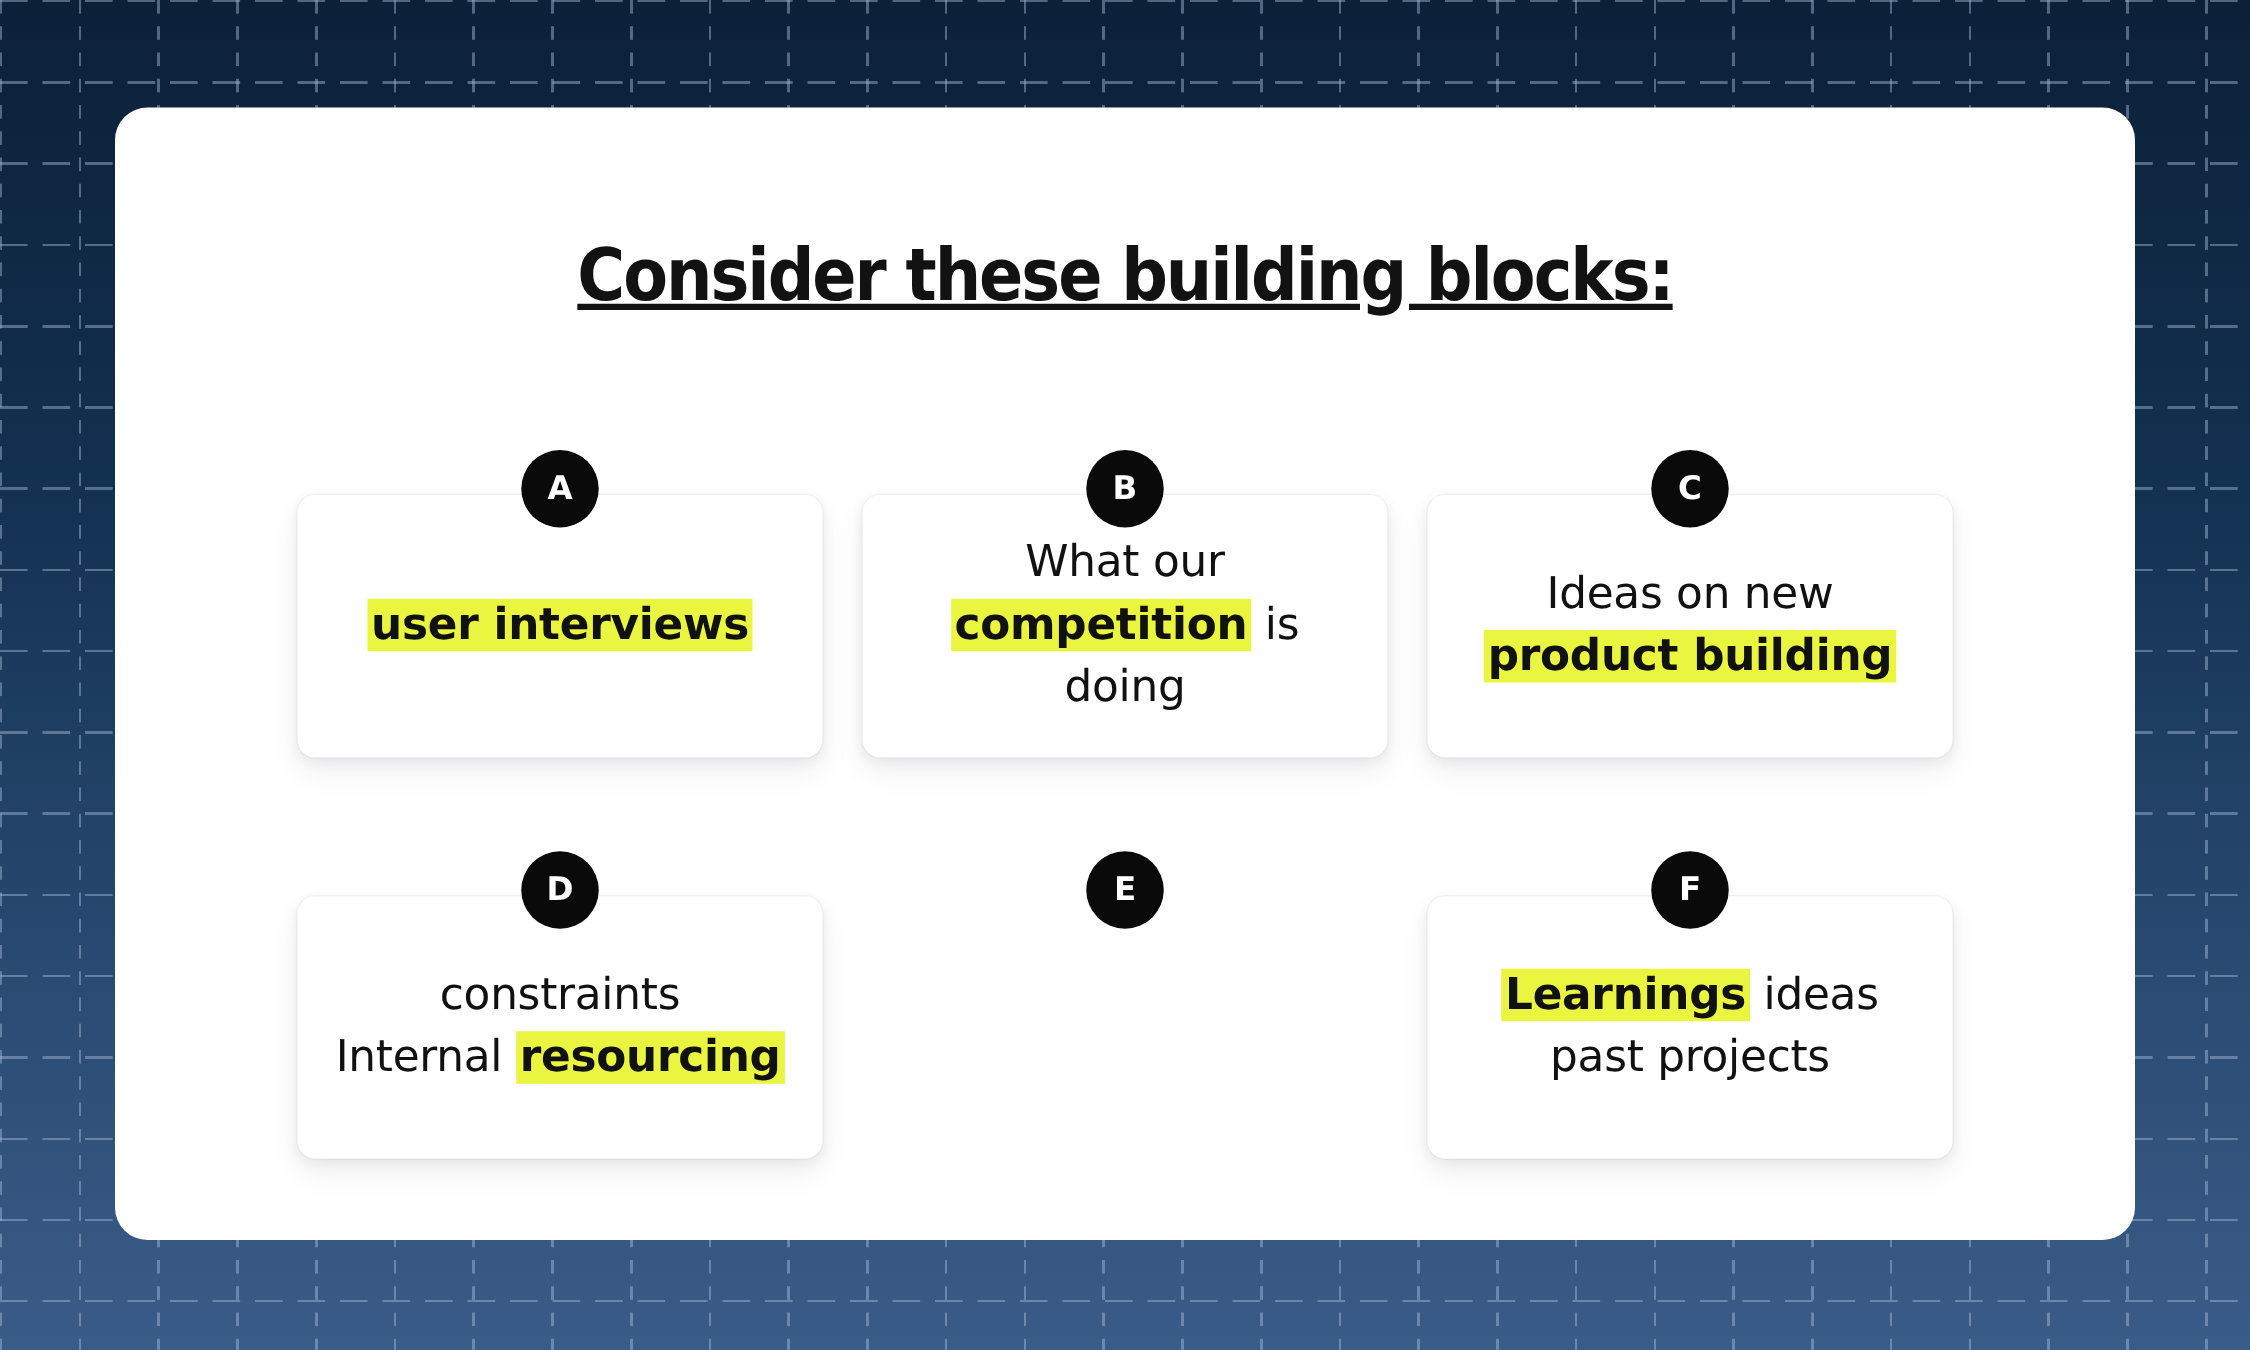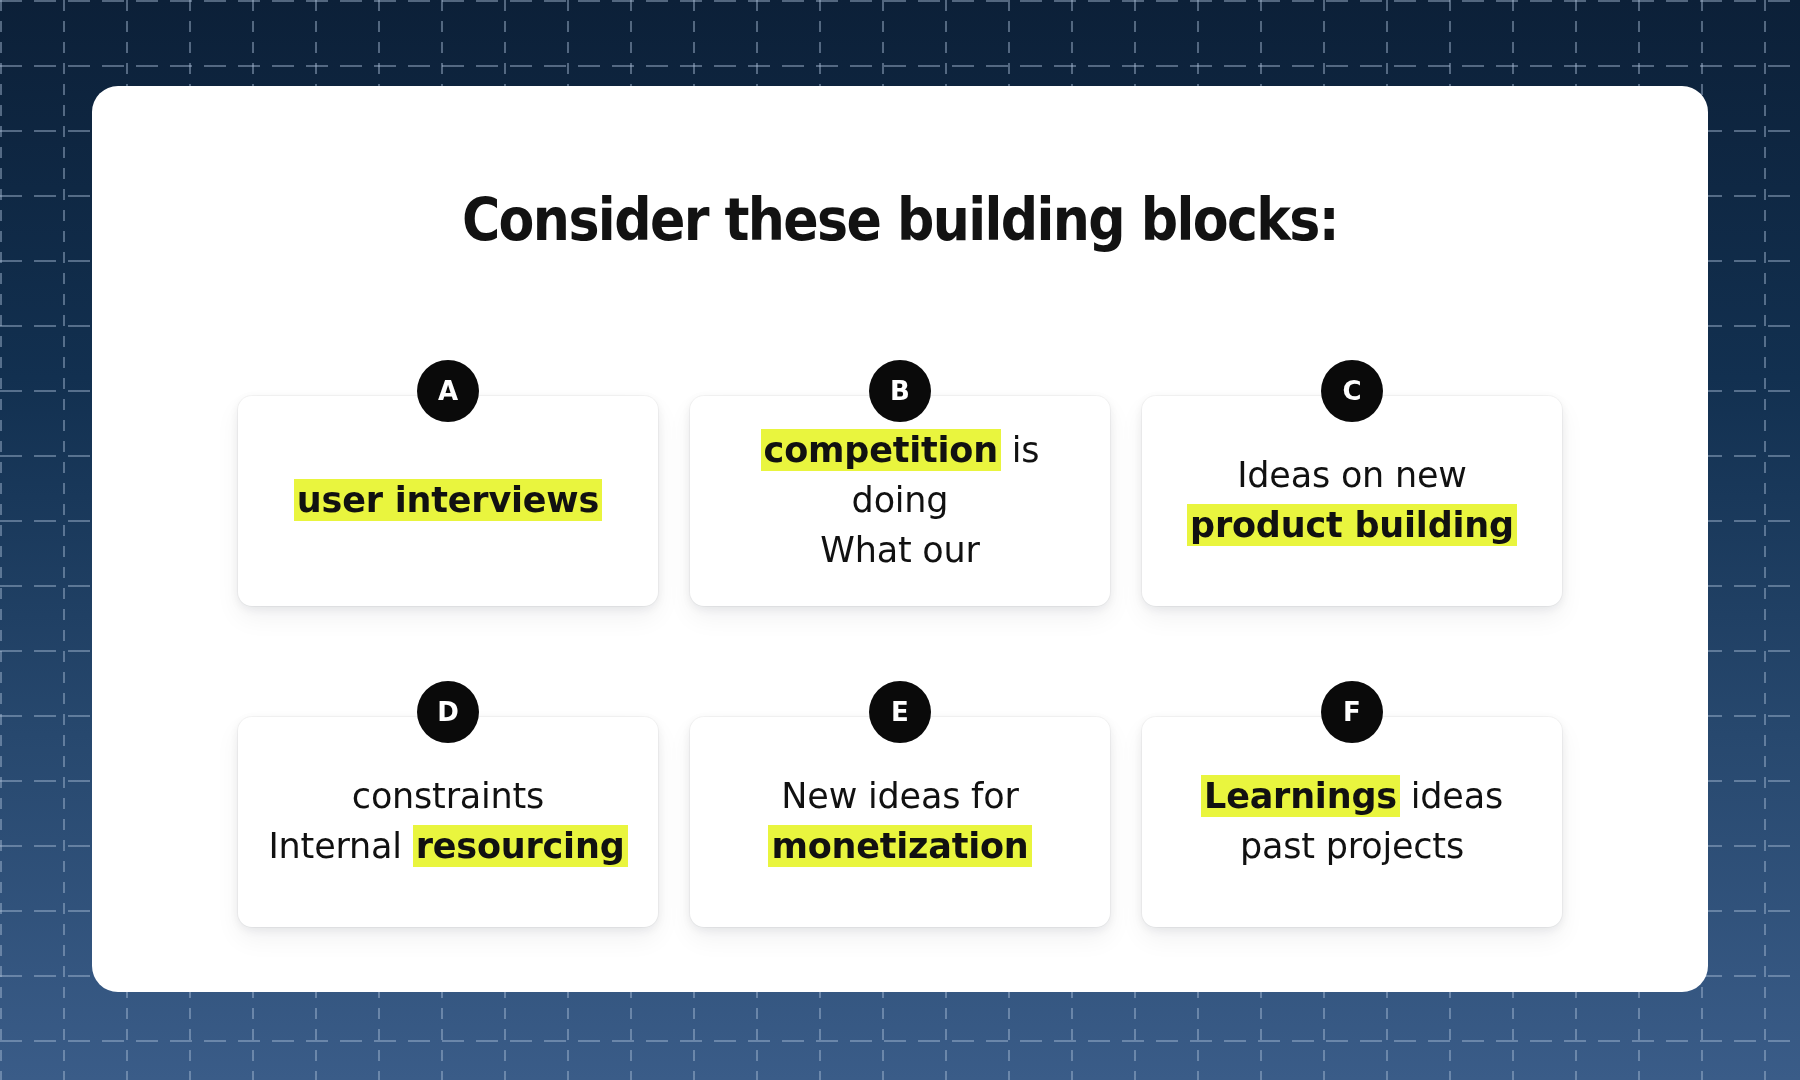--- a/index.html
+++ b/index.html
@@ -76,20 +76,21 @@
 
   .panel-title {
     text-align:center;
     font-size:58px;
     font-weight:700;
     letter-spacing:-1.6px;
     color:#121212;
     margin-top:100px;
     font-family:"DejaVu Sans", sans-serif;
     font-stretch:condensed;
+    text-decoration:underline;
   }
 
   
   .cards {
     margin:0 auto;
     margin-top:106px;
     width:1325px;
     display:grid;
     grid-template-columns:repeat(3, 420px);
     column-gap:32px;
@@ -172,22 +173,22 @@
         <div class="card">
           <div class="card-text">
             <div><span class="hl">user interviews</span></div>
           </div>
         </div>
       </div>
       <div class="card-wrap">
         <div class="badge">B</div>
         <div class="card">
           <div class="card-text">
+            <div><span>What our</span></div>
             <div><span class="hl">competition</span><span> is doing</span></div>
-            <div><span>What our</span></div>
           </div>
         </div>
       </div>
       <div class="card-wrap">
         <div class="badge">C</div>
         <div class="card">
           <div class="card-text">
             <div><span>Ideas on new</span></div>
             <div><span class="hl">product building</span></div>
           </div>
@@ -197,26 +198,20 @@
         <div class="badge">D</div>
         <div class="card">
           <div class="card-text">
             <div><span>constraints</span></div>
             <div><span>Internal </span><span class="hl">resourcing</span></div>
           </div>
         </div>
       </div>
       <div class="card-wrap">
         <div class="badge">E</div>
-        <div class="card">
-          <div class="card-text">
-            <div><span>New ideas for</span></div>
-            <div><span class="hl">monetization</span></div>
-          </div>
-        </div>
       </div>
       <div class="card-wrap">
         <div class="badge">F</div>
         <div class="card">
           <div class="card-text">
             <div><span class="hl">Learnings</span><span> ideas</span></div>
             <div><span>past projects</span></div>
           </div>
         </div>
       </div>

